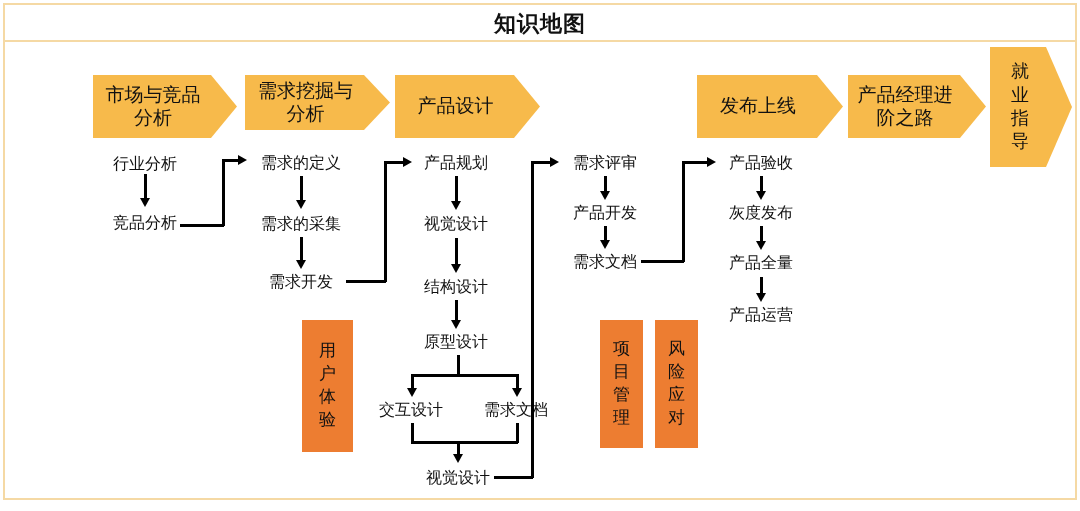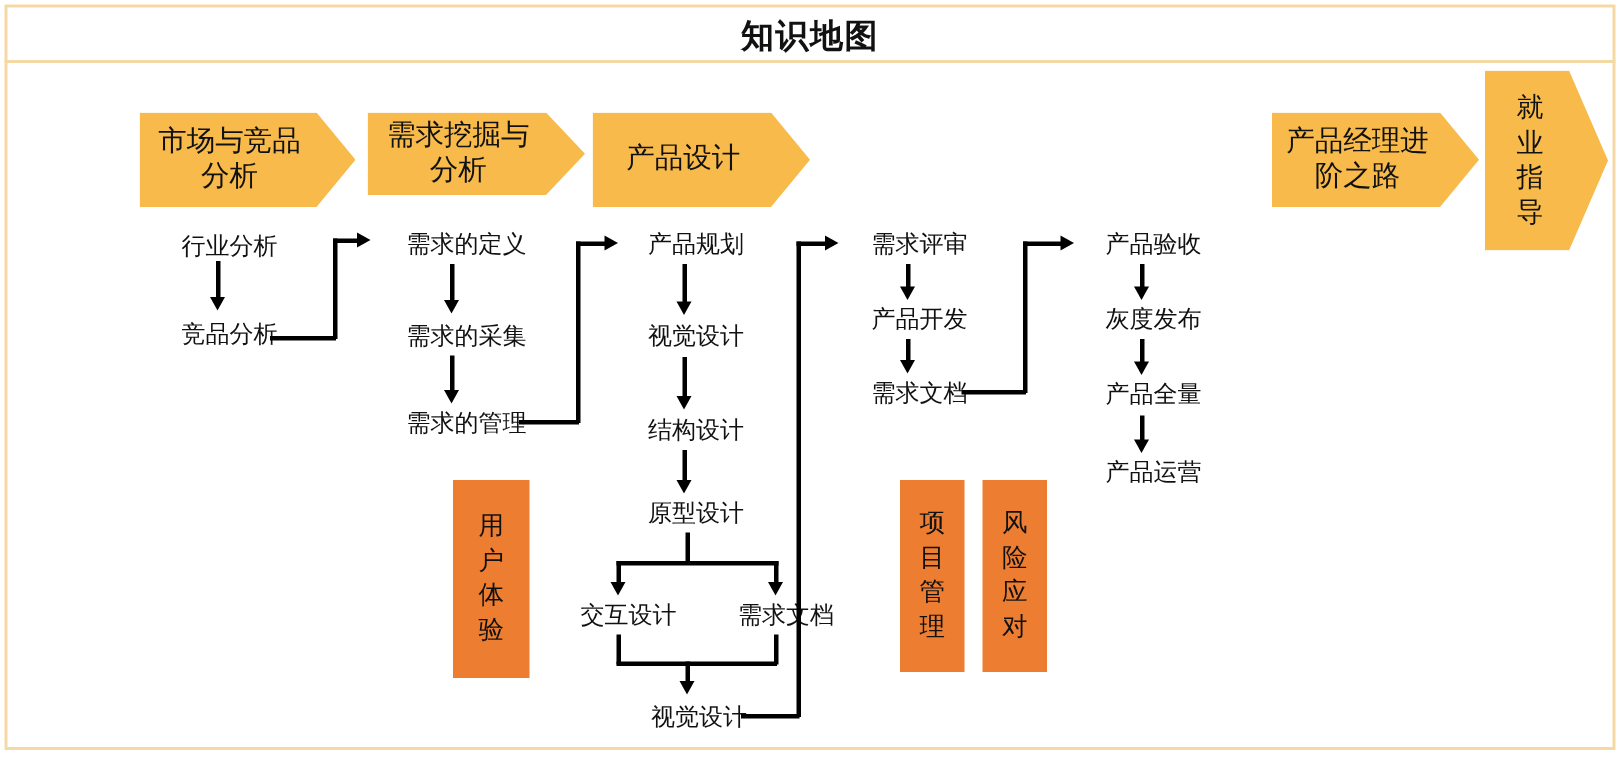--- a/index.html
+++ b/index.html
@@ -17,21 +17,21 @@
   .header-line{position:absolute;left:3px;top:40px;width:1074px;height:2px;background:var(--frame-border);}
   .title{position:absolute;left:0;top:9px;width:100%;text-align:center;font-size:22px;font-weight:700;letter-spacing:1px;}
   .stage{position:absolute;background:var(--stage-fill);
     clip-path:polygon(0 0,calc(100% - 26px) 0,100% 50%,calc(100% - 26px) 100%,0 100%);
     display:flex;align-items:center;justify-content:center;text-align:center;
     font-size:19px;line-height:1.18;padding-right:24px;}
   .stage .lbl{white-space:pre-line;}
   .stage.tall{clip-path:polygon(0 0,calc(100% - 24px) 0,100% 50%,calc(100% - 24px) 100%,0 100%);
     font-size:17px;line-height:1.25;padding-right:20px;}
   .stage.tall2{font-size:18px;line-height:1.3;padding-right:22px;}
-  .node{position:absolute;font-size:16px;text-align:right;}
+  .node{position:absolute;font-size:16px;text-align:center;}
   .panel{position:absolute;background:var(--panel-fill);display:flex;align-items:center;justify-content:center;
     text-align:center;font-size:17px;line-height:1.35;}
   .panel .lbl{white-space:pre-line;}
   .ch{position:absolute;height:2.5px;background:var(--connector);}
   .cv{position:absolute;width:2.5px;background:var(--connector);}
   .ar{position:absolute;width:0;height:0;border-top:5px solid transparent;border-bottom:5px solid transparent;border-left:9px solid var(--connector);}
   .ad{position:absolute;width:0;height:0;border-left:5px solid transparent;border-right:5px solid transparent;border-top:9px solid var(--connector);}
 </style>
 </head>
 <body>
@@ -45,37 +45,40 @@
       <span class="lbl">市场与竞品
 分析</span>
     </div>
   <div class="stage" style="left:245px;top:75px;width:145px;height:55px">
       <span class="lbl">需求挖掘与
 分析</span>
     </div>
   <div class="stage" style="left:395px;top:75px;width:145px;height:63px">
       <span class="lbl">产品设计</span>
     </div>
+  <div class="stage" style="left:697px;top:75px;width:146px;height:63px">
+      <span class="lbl">发布上线</span>
+    </div>
   <div class="stage" style="left:848px;top:75px;width:138px;height:63px">
       <span class="lbl">产品经理进
 阶之路</span>
     </div>
   <div class="stage tall2" style="left:990px;top:47px;width:82px;height:120px">
       <span class="lbl">就
 业
 指
 导</span>
     </div>
 
   <div class="node" style="left:105px;top:154px;width:80px">行业分析</div>
   <div class="node" style="left:105px;top:213px;width:80px">竞品分析</div>
 
   <div class="node" style="left:251px;top:153px;width:100px">需求的定义</div>
   <div class="node" style="left:251px;top:214px;width:100px">需求的采集</div>
-  <div class="node" style="left:251px;top:272px;width:100px">需求的管理</div>
+  <div class="node" style="left:251px;top:272px;width:100px">需求开发</div>
 
   <div class="node" style="left:416px;top:153px;width:80px">产品规划</div>
   <div class="node" style="left:416px;top:214px;width:80px">视觉设计</div>
   <div class="node" style="left:416px;top:277px;width:80px">结构设计</div>
   <div class="node" style="left:416px;top:332px;width:80px">原型设计</div>
   <div class="node" style="left:371px;top:400px;width:80px">交互设计</div>
   <div class="node" style="left:476px;top:400px;width:80px">需求文档</div>
   <div class="node" style="left:418px;top:468px;width:80px">视觉设计</div>
 
   <div class="node" style="left:565px;top:153px;width:80px">需求评审</div>

